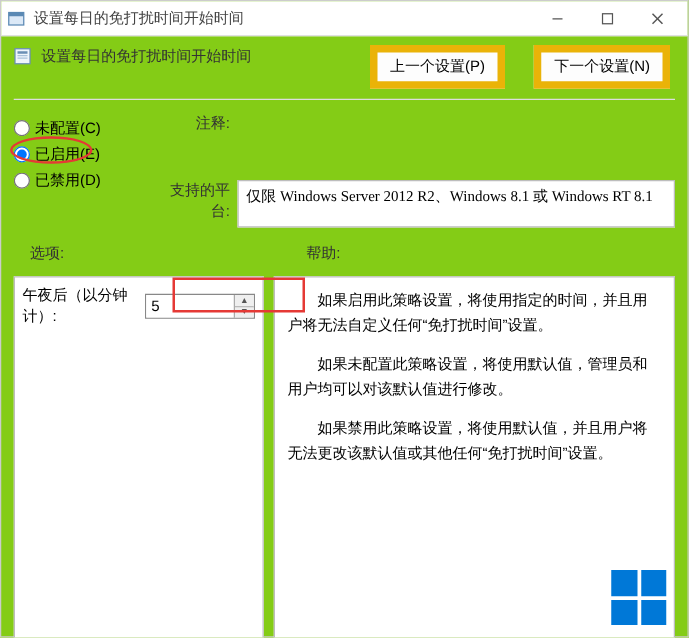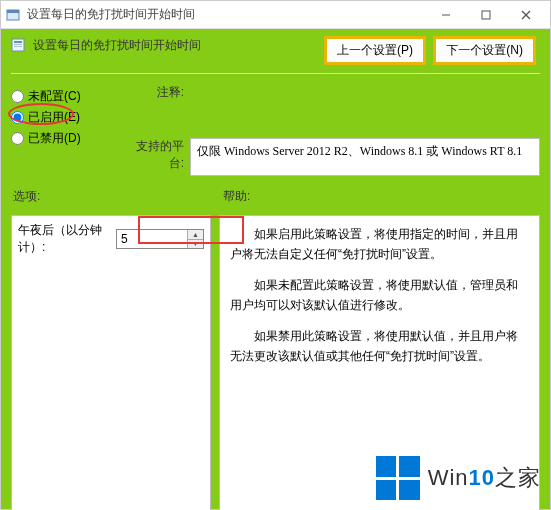--- a/index.html
+++ b/index.html
@@ -52,22 +52,22 @@
   .subtitle-row .subtitle { color:#333; }
   .nav-row {
     text-align: right;
     margin: -24px 4px 8px 0;
   }
   .nav-row button {
     font-family: inherit;
     font-size: 12px;
     padding: 3px 10px;
     background:#fdfdfd;
-    border:3px solid #eab308;
-    margin-left:4px;
+    border:6px solid #eab308;
+    margin-left:20px;
     cursor: pointer;
   }
   hr.sep {
     border:none; border-top:1px solid #ddd; margin:4px 0 8px 0;
   }
   .radio-area {
     position: relative;
     display:flex;
   }
   .radio-col {
@@ -135,21 +135,21 @@
     flex:1;
     border:1px solid #bdbdbd;
     padding: 8px 10px;
     background:#fff;
     overflow:auto;
     line-height: 1.7;
   }
   .pane-label {
     font-size:12px;
     color:#333;
-    margin: 6px 0 2px 2px;
+    margin: 6px 0 2px 13px;
   }
   .lower-labels {
     display:flex;
   }
   .lower-labels .l1 { width:208px; }
   .opt-row {
     display:flex; align-items:center;
   }
   .spinbox {
     display:flex; align-items:stretch;
@@ -305,17 +305,14 @@
 </div>
 
 <div class="watermark">
   <div class="winlogo">
     <div></div>
       <div></div>
       <div></div>
       <div></div>
   </div>
   <div class="wm-text">
-    <div class="l1">
-      <span>Win</span><b>10</b><span>之家</span>
-    </div>
   </div>
 </div>
 
 </body></html>

